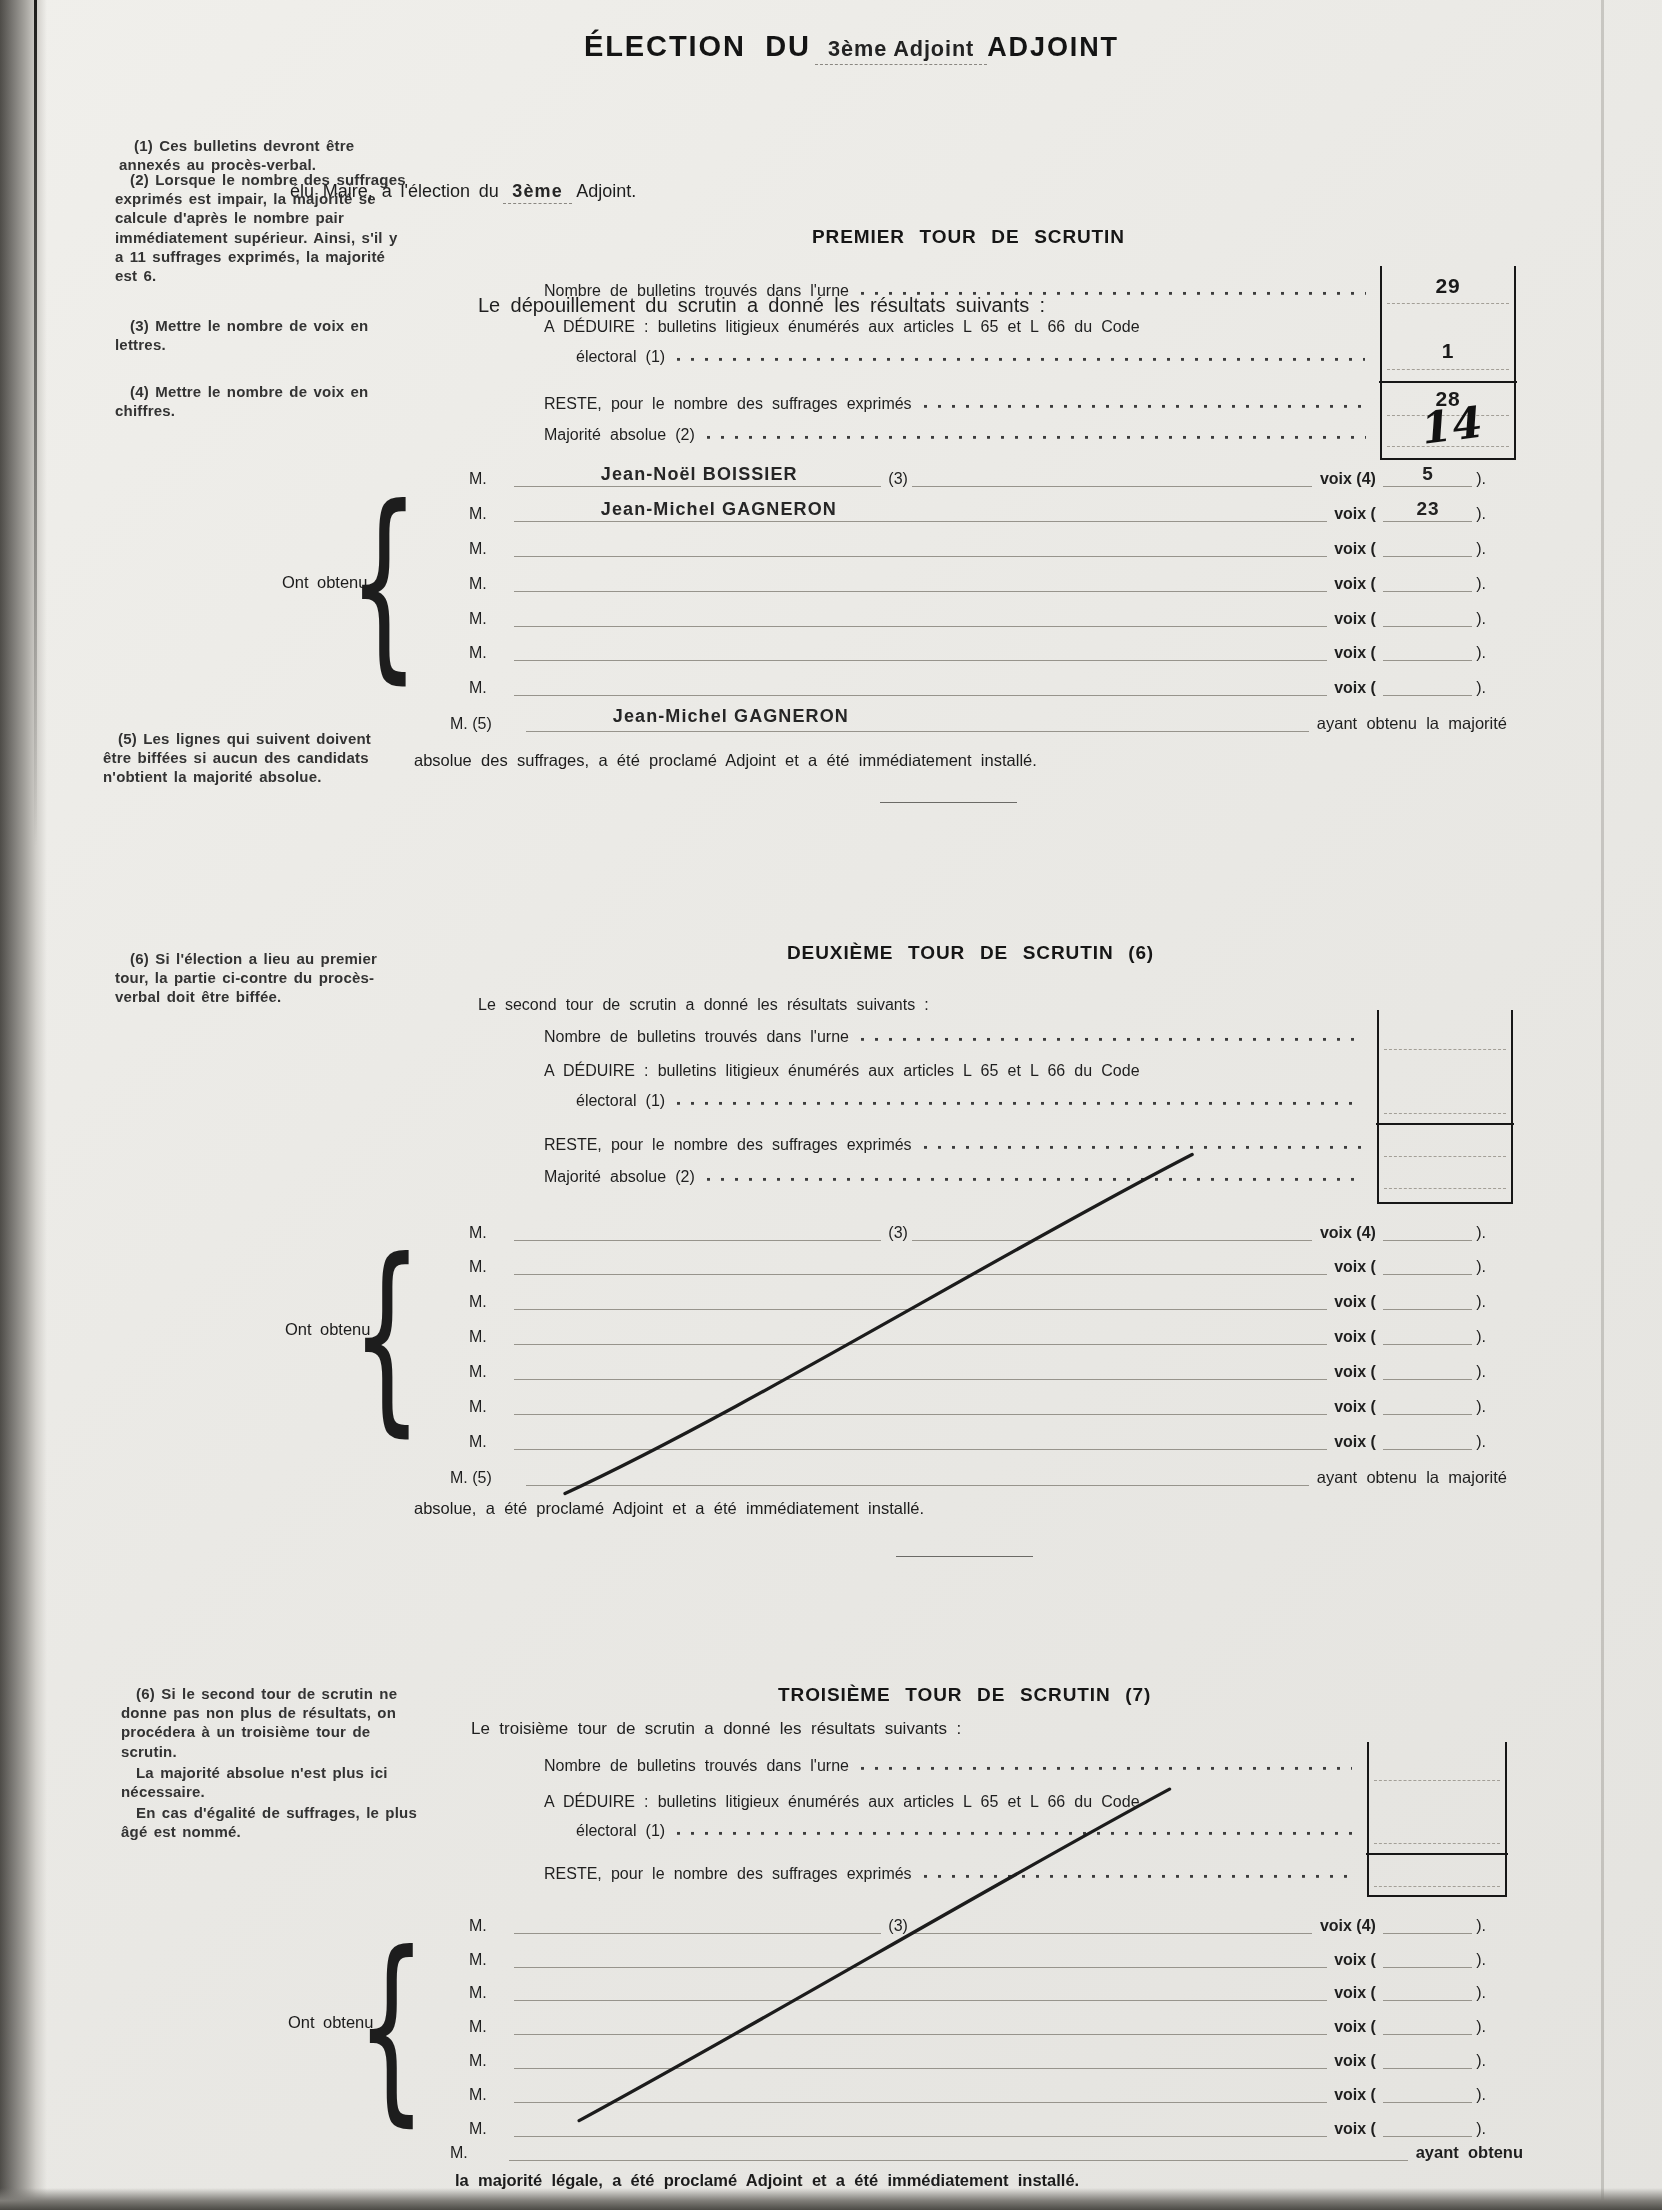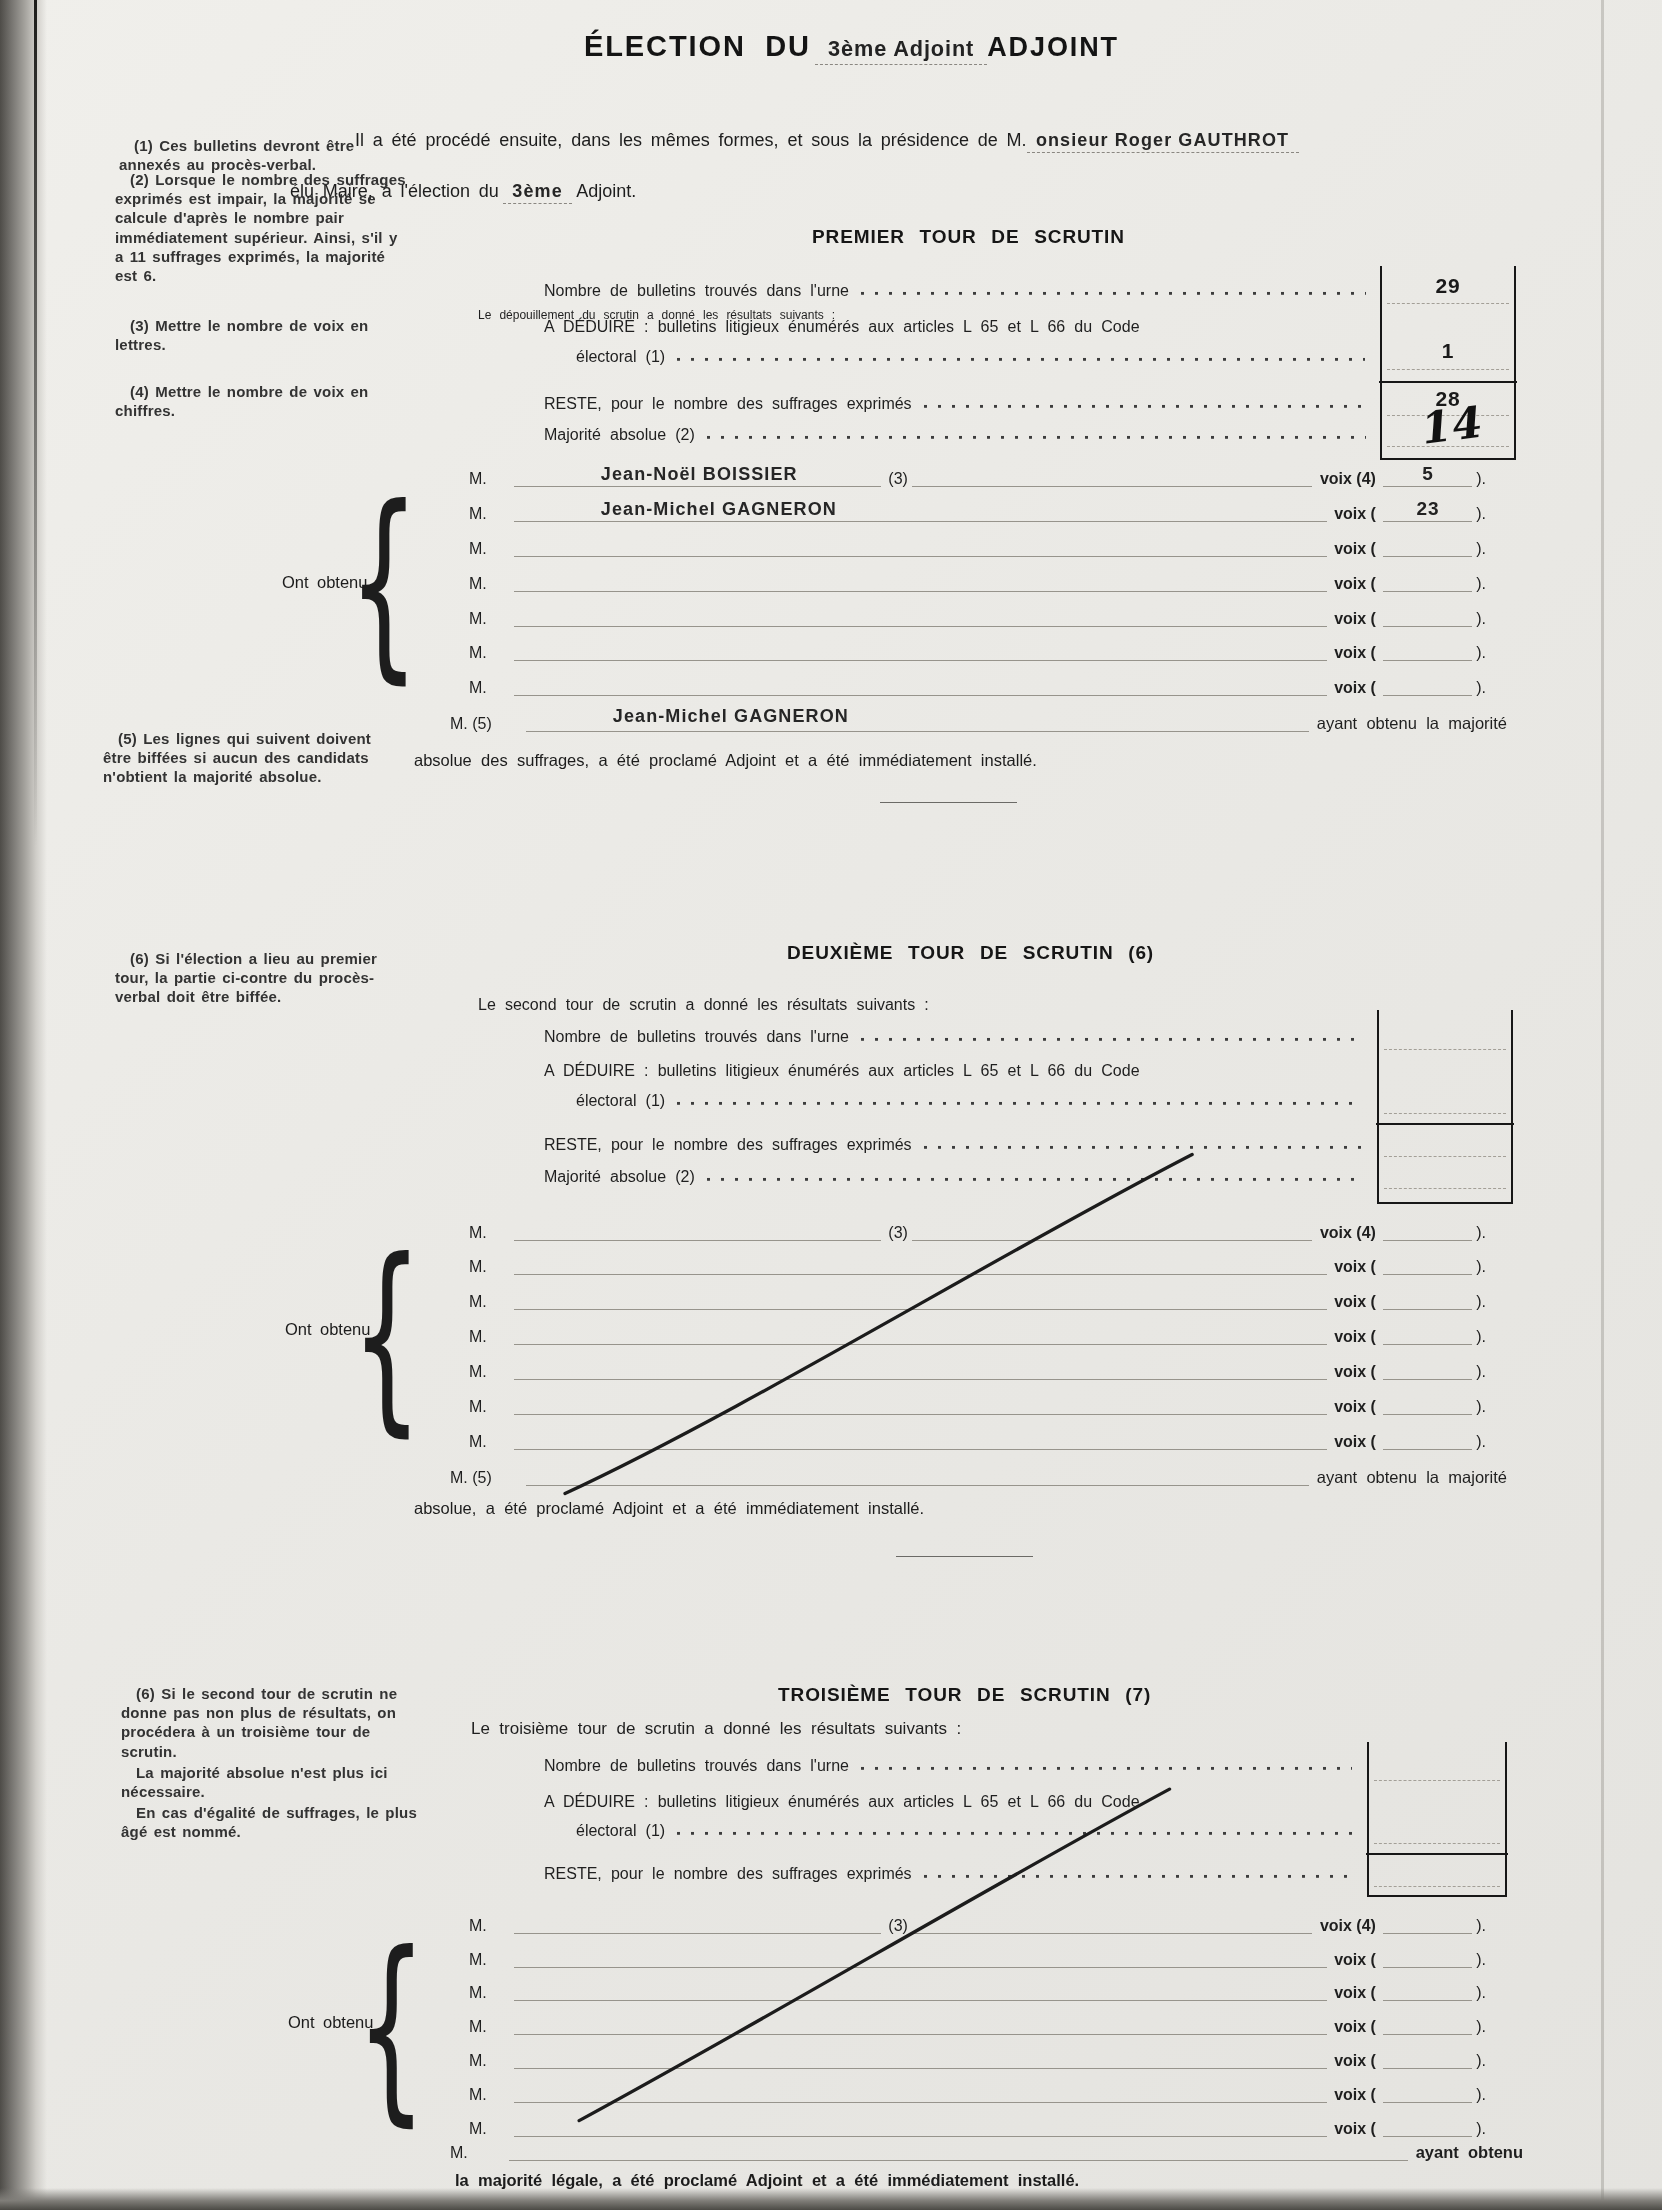--- a/index.html
+++ b/index.html
@@ -60,23 +60,20 @@
   <div class="edge-left"></div>
   <div class="edge-line"></div>
   <div class="crease" style="left:1601px;"></div>
   <div class="edge-bottom"></div>
 
   <div class="abs" style="left:584px;top:30px;">
     <span class="h1">ÉLECTION DU</span>
     <span class="typedTitle">3ème Adjoint</span><span class="h1b">ADJOINT</span>
   </div>
 
-  <div class="abs" style="left:355px;top:130px;">
-    <span class="intro">Il a été procédé ensuite, dans les mêmes formes, et sous la présidence de M.</span><span class="typed tuline">onsieur Roger GAUTHROT</span>
-  </div>
   <div class="abs" style="left:290px;top:181px;">
     <span class="intro">élu Maire, à l'élection du</span>
     <span class="typed tuline">3ème</span>
     <span class="intro">Adjoint.</span>
   </div>
 
   <div class="note" style="left:119px;top:136px;width:282px;">
       <p>(1) Ces bulletins devront être annexés au procès-verbal.</p>
     </div>
   <div class="note" style="left:115px;top:170px;width:294px;">
@@ -94,21 +91,21 @@
   <div class="note" style="left:115px;top:949px;width:294px;">
       <p>(6) Si l'élection a lieu au premier tour, la partie ci-contre du procès-verbal doit être biffée.</p>
     </div>
   <div class="note" style="left:121px;top:1684px;width:305px;">
     <p style="margin-bottom:1.9px;">(6) Si le second tour de scrutin ne donne pas non plus de résultats, on procédera à un troisième tour de scrutin.</p>
     <p style="margin-bottom:1.9px;">La majorité absolue n'est plus ici nécessaire.</p>
     <p>En cas d'égalité de suffrages, le plus âgé est nommé.</p>
   </div>
 
   <div class="abs sechead" style="left:812px;top:226px;">PREMIER TOUR DE SCRUTIN</div>
-  <div class="abs lbl" style="left:478px;top:308px;font-size:12px;">Le dépouillement du scrutin a donné les résultats suivants :</div>
+  <div class="abs lbl" style="left:478px;top:294px;font-size:20px;">Le dépouillement du scrutin a donné les résultats suivants :</div>
 
   <div class="r" style="left:544px;top:282px;width:831px;">
     <span class="lbl">Nombre de bulletins trouvés dans l'urne</span>
       <span class="dots"></span>
   </div>
   <div class="r" style="left:544px;top:318px;width:831px;">
     <span class="lbl">A DÉDUIRE : bulletins litigieux énumérés aux articles L 65 et L 66 du Code</span>
   </div>
   <div class="r" style="left:576px;top:348px;width:798px;">
     <span class="lbl">électoral (1)</span>

